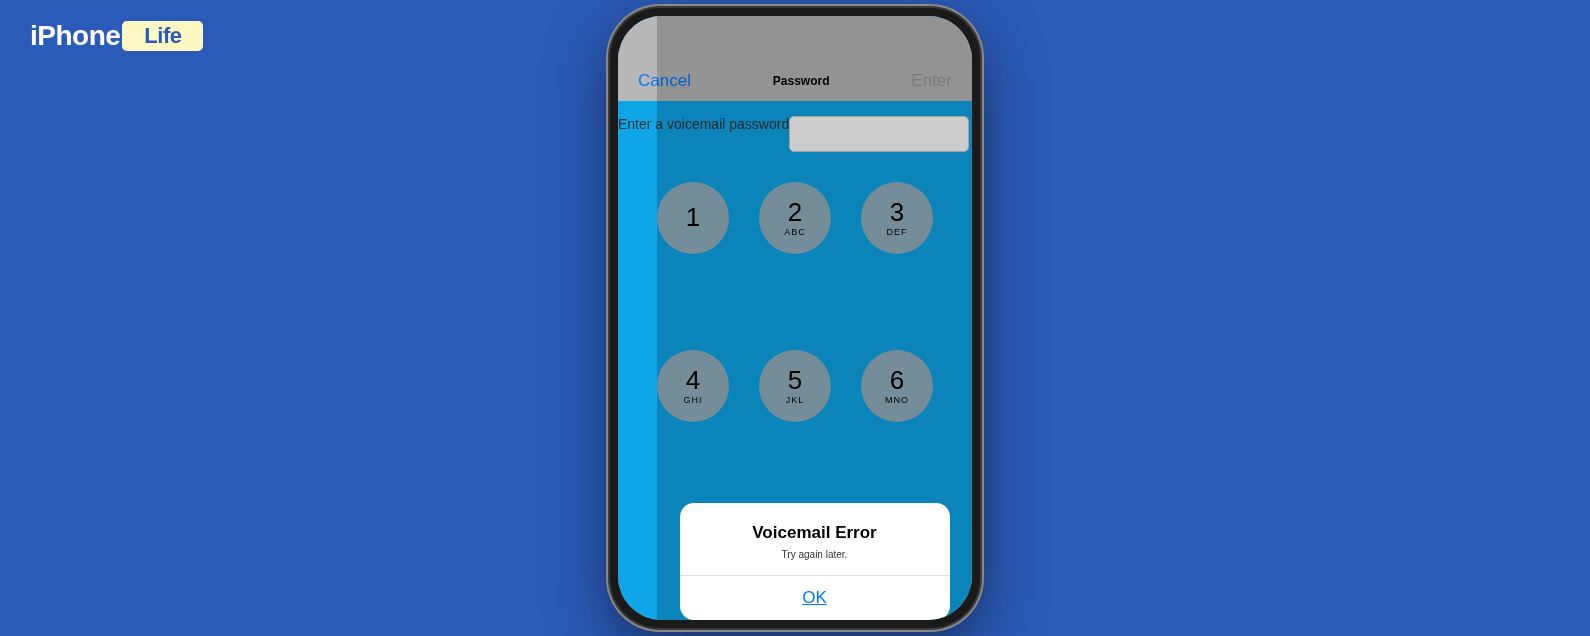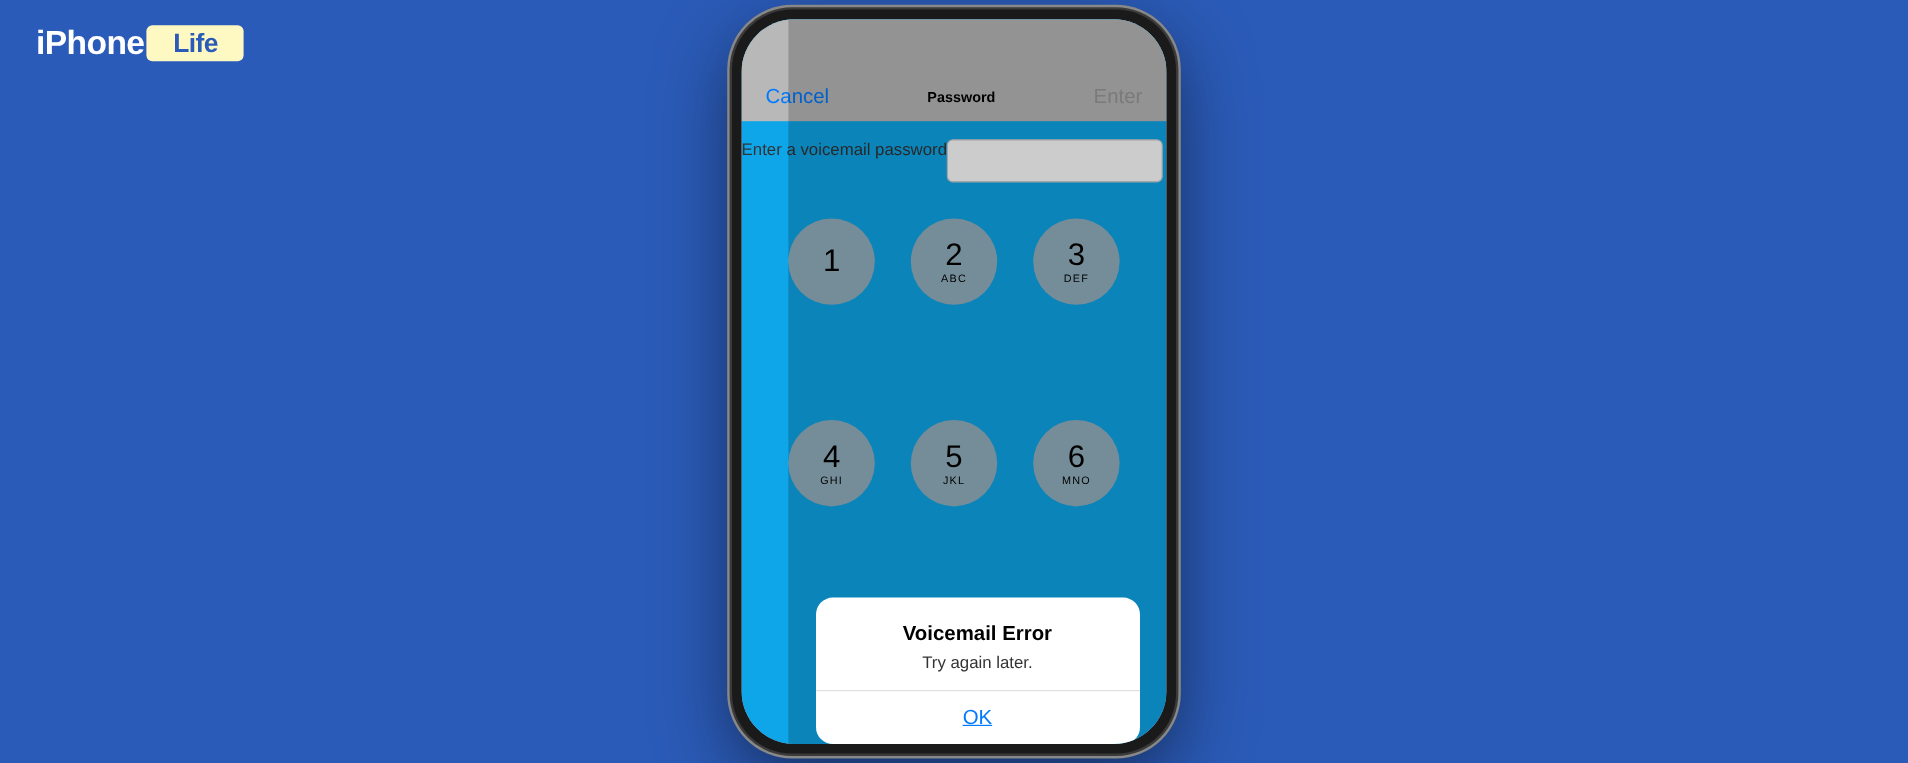--- a/index.html
+++ b/index.html
@@ -193,21 +193,21 @@
     }
 
     .alert-title {
       font-size: 17px;
       font-weight: 700;
       color: #000;
       margin-bottom: 6px;
     }
 
     .alert-message {
-      font-size: 14px;
+      font-size: 10px;
       color: #333;
     }
 
     .alert-divider {
       height: 1px;
       background: #e0e0e0;
     }
 
     .alert-btn {
       display: block;

